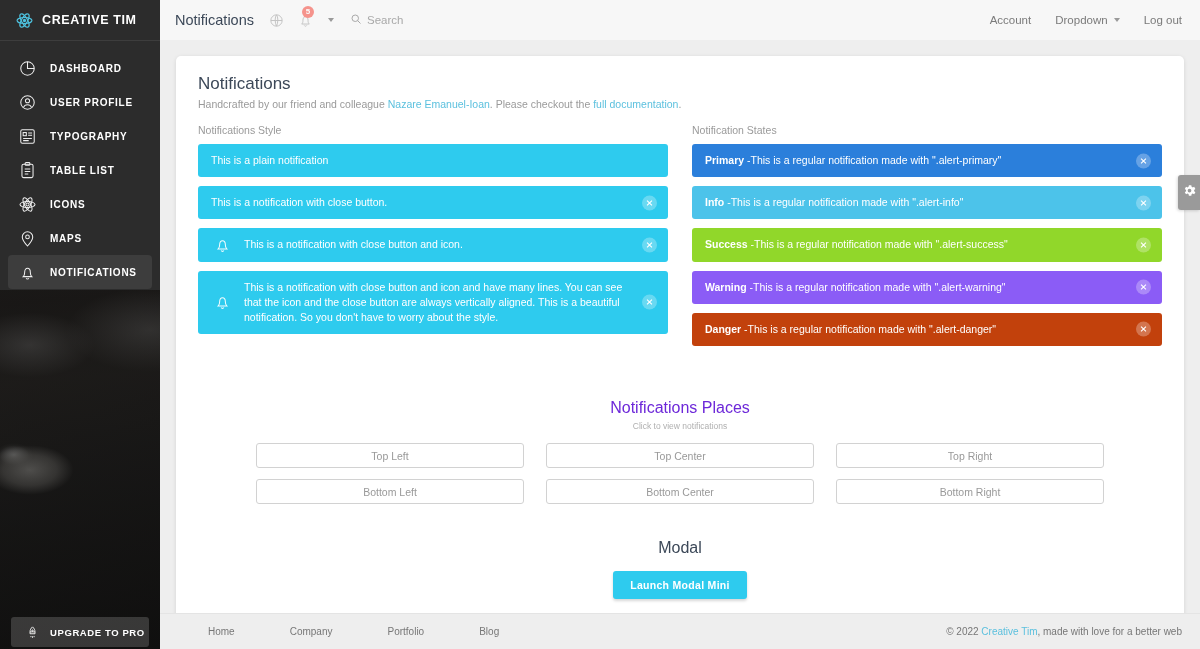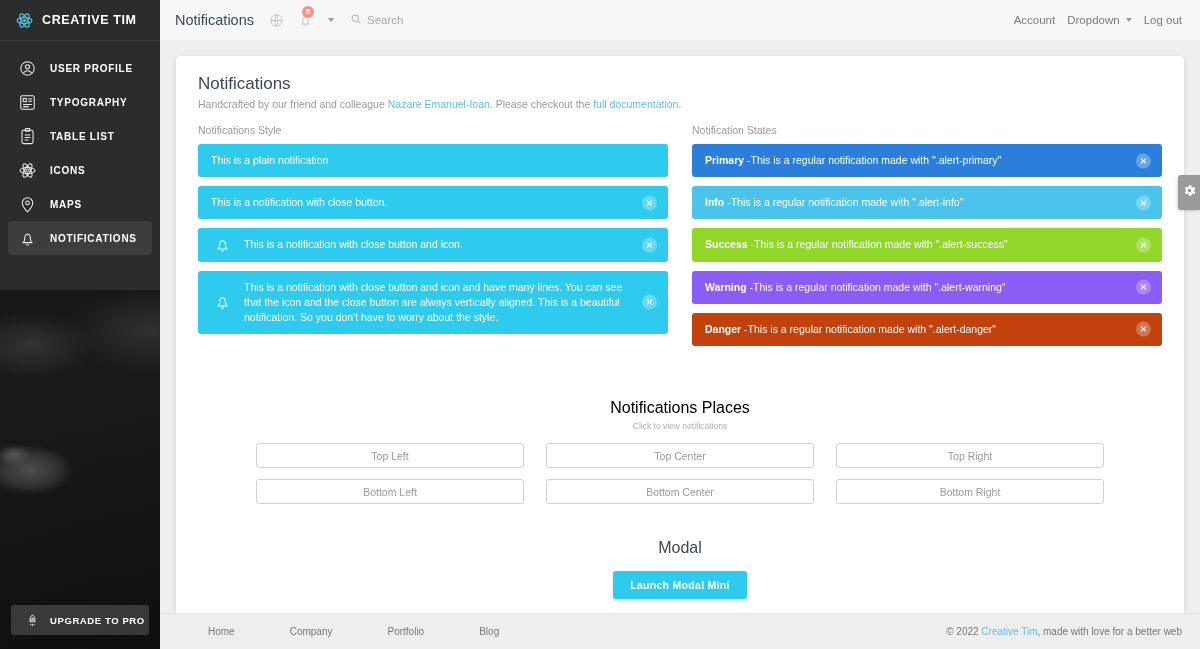--- a/index.html
+++ b/index.html
@@ -54,21 +54,21 @@
     height: 34px; margin: 0 8px 0 8px; padding-left: 10px;
     border-radius: 4px; cursor: pointer;
   }
   .nav-item.active { background: #3d3d3d; }
   .nav-icon { width: 19px; height: 19px; flex: 0 0 19px; opacity: .92; }
   .nav-label {
     color: #ffffff; font-size: 10px; font-weight: bold;
     letter-spacing: 0.75px; white-space: nowrap;
   }
   .upgrade {
-    position: absolute; z-index: 4; left: 11px; bottom: 14px;
+    position: absolute; z-index: 4; left: 11px; bottom: 2px;
     width: 138px; height: 30px;
     background: rgba(200,200,200,0.22);
     border-radius: 3px;
     display: flex; align-items: center; gap: 10px; padding-left: 14px;
     cursor: pointer;
   }
   .upgrade-icon { width: 15px; height: 15px; flex: 0 0 15px; }
   .upgrade-label { color: #fff; font-size: 9.5px; font-weight: bold; letter-spacing: .6px; }
 
   
@@ -86,21 +86,21 @@
     font-size: 8px; line-height: 11px; min-width: 12px; height: 12px;
     border-radius: 7px; text-align: center; padding: 0 2px; font-weight: bold;
   }
   .caret-dn {
     width: 0; height: 0; border-left: 3.5px solid transparent;
     border-right: 3.5px solid transparent; border-top: 4px solid #9a9a9a;
     margin-left: 2px;
   }
   .search-box { display: flex; align-items: center; gap: 5px; margin-left: 16px; cursor: text; }
   .search-txt { font-size: 11.5px; color: #a9a9a9; }
-  .topbar-right { margin-left: auto; display: flex; align-items: center; gap: 12px; }
+  .topbar-right { margin-left: auto; display: flex; align-items: center; gap: 24px; }
   .tr-link { font-size: 11.5px; color: #7b7b7b; cursor: pointer; display: flex; align-items: center; gap: 4px; }
 
   .card {
     margin: 16px 16px 0 16px; background: #fff;
     border-radius: 5px; box-shadow: 0 1px 4px rgba(0,0,0,0.11);
     padding: 18px 22px 24px 22px; min-height: 474px;
   }
   .card-title { font-size: 17px; color: #3c4858; font-weight: normal; }
   .card-sub { font-size: 10.5px; color: #9a9a9a; margin-top: 4px; }
   .lnk { color: #5bc0de; text-decoration: none; cursor: pointer; }
@@ -125,21 +125,21 @@
     width: 15px; height: 15px; border-radius: 50%;
     background: rgba(255,255,255,0.28);
     display: flex; align-items: center; justify-content: center; cursor: pointer;
   }
   .alert-close svg { width: 7px; height: 7px; }
   .alert b { font-weight: bold; }
   .alert.plain { padding-right: 13px; }
   .alert.tall { align-items: center; }
 
   .places { margin-top: 44px; text-align: center; }
-  .places-title { font-size: 16px; color: #000000; }
+  .places-title { font-size: 16px; color: #6d28d9; }
   .places-sub { font-size: 8.5px; color: #b0b0b0; margin-top: 4px; }
   .places-grid {
     display: grid; grid-template-columns: repeat(3, 1fr);
     gap: 11px 22px; margin: 12px 58px 0 58px;
   }
   .place-btn {
     border: 1px solid #d2d2d2; border-radius: 3px; background: #fff;
     height: 25px; font-size: 10.5px; color: #999; cursor: pointer;
     display: flex; align-items: center; justify-content: center;
     font-family: "Liberation Sans", sans-serif;
@@ -188,20 +188,29 @@
           <circle cx="12" cy="12" r="2.3" fill="#4ec3e0"></circle>
           <ellipse cx="12" cy="12" rx="10.5" ry="4.2" fill="none" stroke="#4ec3e0" stroke-width="1.6"></ellipse>
           <ellipse cx="12" cy="12" rx="10.5" ry="4.2" fill="none" stroke="#4ec3e0" stroke-width="1.6" transform="rotate(60 12 12)"></ellipse>
           <ellipse cx="12" cy="12" rx="10.5" ry="4.2" fill="none" stroke="#4ec3e0" stroke-width="1.6" transform="rotate(120 12 12)"></ellipse>
         </svg>
       </span>
       <span class="brand-text">CREATIVE TIM</span>
     </div>
 
     <nav class="nav">
+      <div class="nav-item">
+        <span class="nav-icon">
+          <svg viewBox="0 0 24 24" width="19" height="19" fill="none" stroke="#fff" stroke-width="1.3">
+            <circle cx="12" cy="12" r="8.5"></circle>
+              <path d="M12 3.5 V12 H20.5"></path>
+          </svg>
+        </span>
+        <span class="nav-label">DASHBOARD</span>
+      </div>
       <div class="nav-item">
         <span class="nav-icon">
           <svg viewBox="0 0 24 24" width="19" height="19" fill="none" stroke="#fff" stroke-width="1.3">
             <circle cx="12" cy="12" r="8.5"></circle>
               <circle cx="12" cy="9.8" r="2.6"></circle>
             <path d="M6.9 18.2c.9-2.3 2.8-3.4 5.1-3.4s4.2 1.1 5.1 3.4"></path>
           </svg>
         </span>
         <span class="nav-label">USER PROFILE</span>
       </div>

